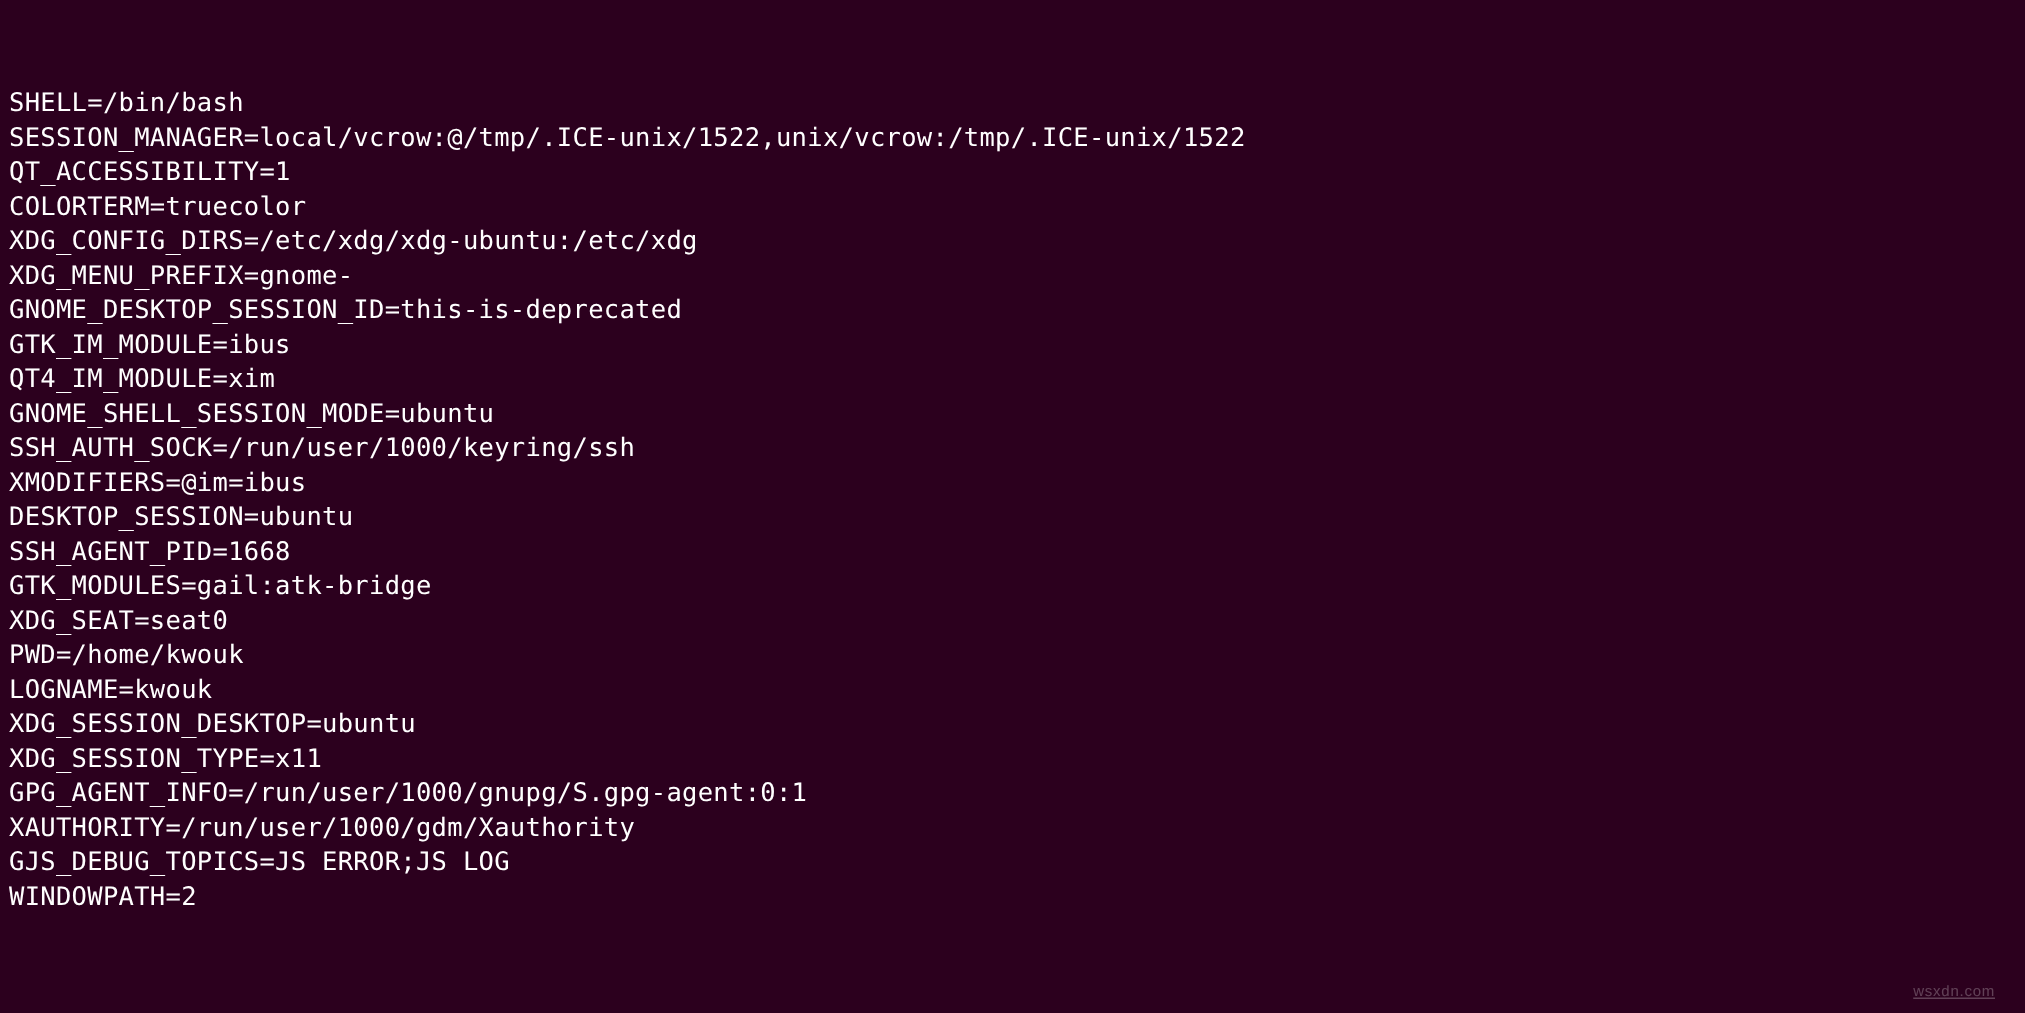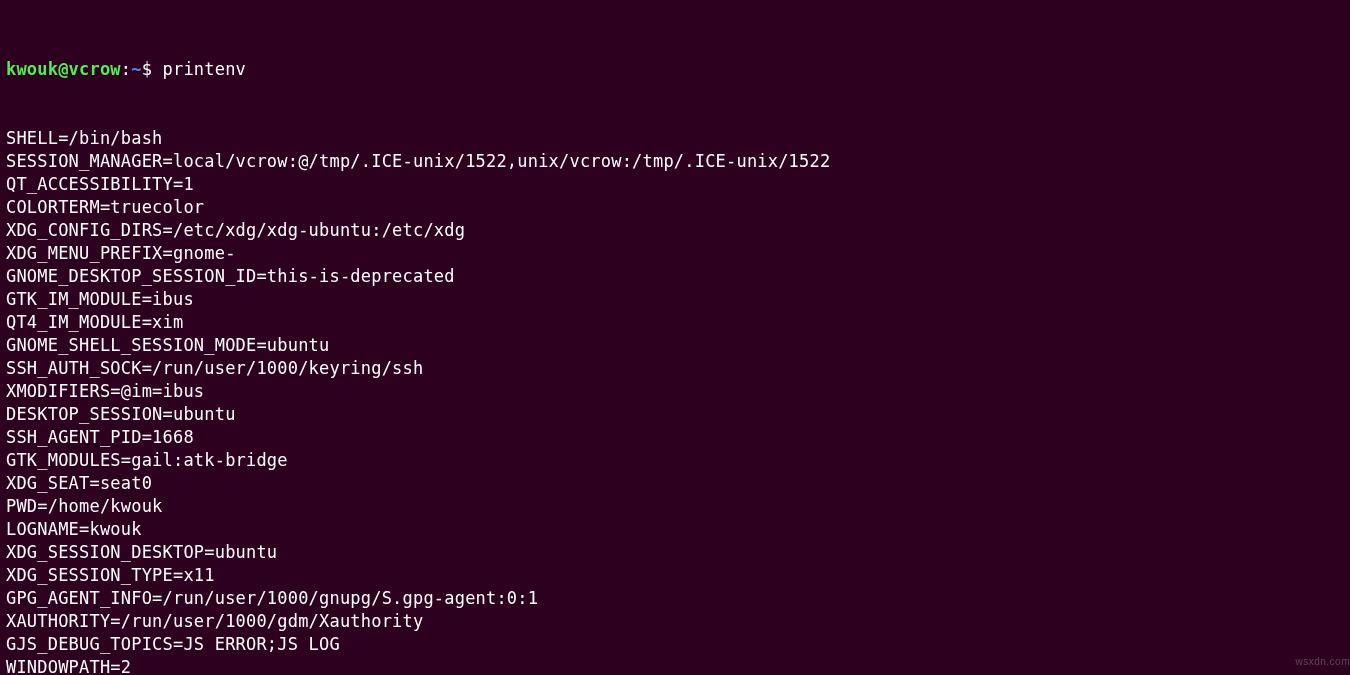--- a/index.html
+++ b/index.html
@@ -20,29 +20,29 @@
     letter-spacing: 0.2px;
   }
   .line { display: block; }
   .prompt-user { color: #4ef04e; font-weight: bold; }
   .prompt-colon { color: #ffffff; }
   .prompt-path  { color: #5c7cff; font-weight: bold; }
   .prompt-dollar{ color: #ffffff; }
   .cmd          { color: #ffffff; }
   .watermark {
     position: absolute;
-    right: 0;
+    right: 20px;
     bottom: 2px;
     font-size: 10px;
     color: rgba(255,255,255,0.25);
     font-family: sans-serif;
     letter-spacing: 0.5px;
+    text-decoration: underline;
   }
 </style>
 </head>
 <body>
 
 <div class="terminal">
-  <span class="line"><span class="prompt-user">kwouk@vcrow</span><span class="prompt-colon">:</span><span class="prompt-path">~</span><span class="prompt-dollar">$ </span><span class="cmd">printenv</span></span>
   <div id="env-output"><span class="line">SHELL=/bin/bash</span><span class="line">SESSION_MANAGER=local/vcrow:@/tmp/.ICE-unix/1522,unix/vcrow:/tmp/.ICE-unix/1522</span><span class="line">QT_ACCESSIBILITY=1</span><span class="line">COLORTERM=truecolor</span><span class="line">XDG_CONFIG_DIRS=/etc/xdg/xdg-ubuntu:/etc/xdg</span><span class="line">XDG_MENU_PREFIX=gnome-</span><span class="line">GNOME_DESKTOP_SESSION_ID=this-is-deprecated</span><span class="line">GTK_IM_MODULE=ibus</span><span class="line">QT4_IM_MODULE=xim</span><span class="line">GNOME_SHELL_SESSION_MODE=ubuntu</span><span class="line">SSH_AUTH_SOCK=/run/user/1000/keyring/ssh</span><span class="line">XMODIFIERS=@im=ibus</span><span class="line">DESKTOP_SESSION=ubuntu</span><span class="line">SSH_AGENT_PID=1668</span><span class="line">GTK_MODULES=gail:atk-bridge</span><span class="line">XDG_SEAT=seat0</span><span class="line">PWD=/home/kwouk</span><span class="line">LOGNAME=kwouk</span><span class="line">XDG_SESSION_DESKTOP=ubuntu</span><span class="line">XDG_SESSION_TYPE=x11</span><span class="line">GPG_AGENT_INFO=/run/user/1000/gnupg/S.gpg-agent:0:1</span><span class="line">XAUTHORITY=/run/user/1000/gdm/Xauthority</span><span class="line">GJS_DEBUG_TOPICS=JS ERROR;JS LOG</span><span class="line">WINDOWPATH=2</span></div>
 </div>
 
 <div class="watermark">wsxdn.com</div>
 
 </body></html>

